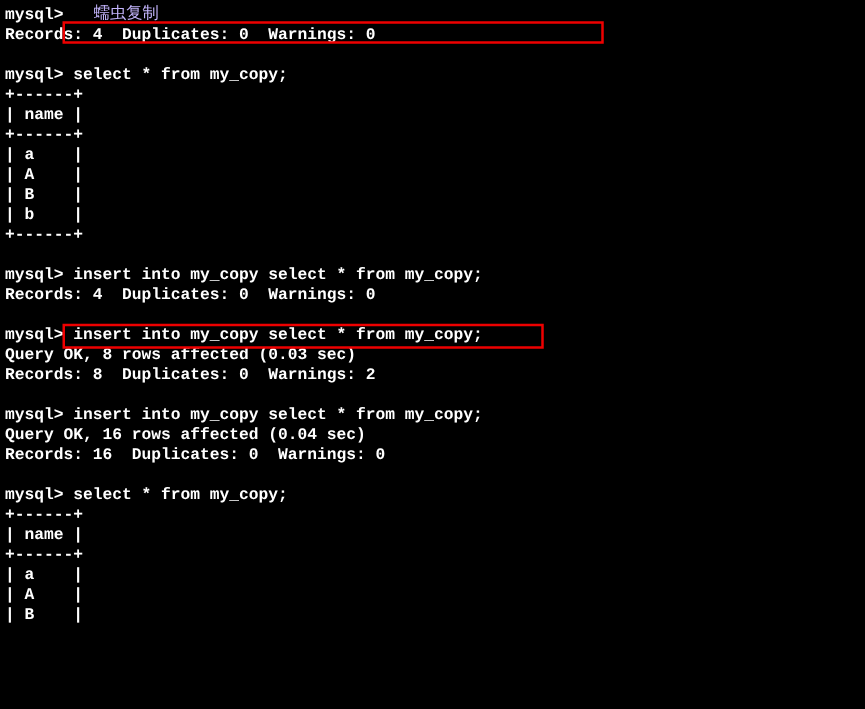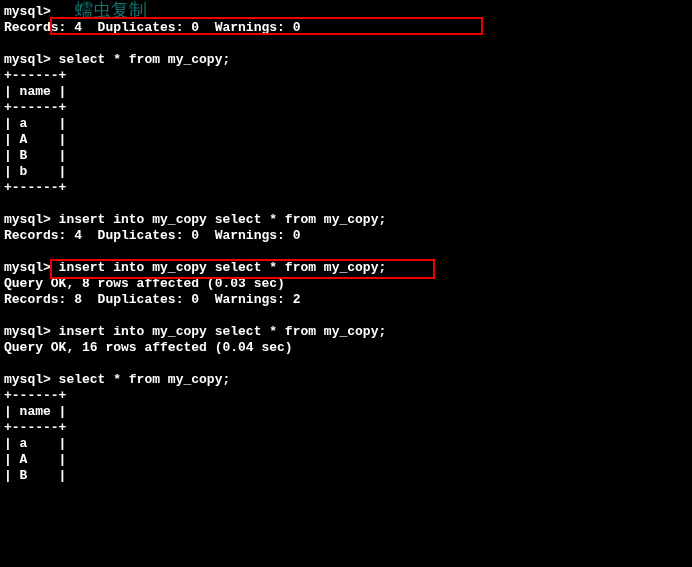--- a/index.html
+++ b/index.html
@@ -19,23 +19,23 @@
       overflow: hidden;
       position: relative;
       font-weight: bold;
     }
     .line {
       white-space: pre;
       position: relative;
     }
     .annotation {
       position: absolute;
-      color: #0f766e;
+      color: #c4b5fd;
       font-family: "SimSun", "Microsoft YaHei", sans-serif;
-      font-size: 18px;
+      font-size: 13px;
       font-weight: normal;
     }
     .redbox {
       position: absolute;
       border: 2px solid #e00;
       pointer-events: none;
       z-index: 10;
     }
   </style>
 </head>
@@ -57,20 +57,21 @@
     <div class="line">&nbsp;</div>
     <div class="line">mysql&gt; insert into my_copy select * from my_copy;</div>
     <div class="line">Records: 4  Duplicates: 0  Warnings: 0</div>
     <div class="line">&nbsp;</div>
     <div class="line">mysql&gt; insert into my_copy select * from my_copy;</div>
     <div class="line">Query OK, 8 rows affected (0.03 sec)</div>
     <div class="line">Records: 8  Duplicates: 0  Warnings: 2</div>
     <div class="line">&nbsp;</div>
     <div class="line">mysql&gt; insert into my_copy select * from my_copy;</div>
     <div class="line">Query OK, 16 rows affected (0.04 sec)</div>
+    <div class="line">Records: 16  Duplicates: 0  Warnings: 0</div>
     <div class="line">&nbsp;</div>
     <div class="line">mysql&gt; select * from my_copy;</div>
     <div class="line">+------+</div>
     <div class="line">| name |</div>
     <div class="line">+------+</div>
     <div class="line">| a    |</div>
     <div class="line">| A    |</div>
     <div class="line">| B    |</div>
   </div>
 

